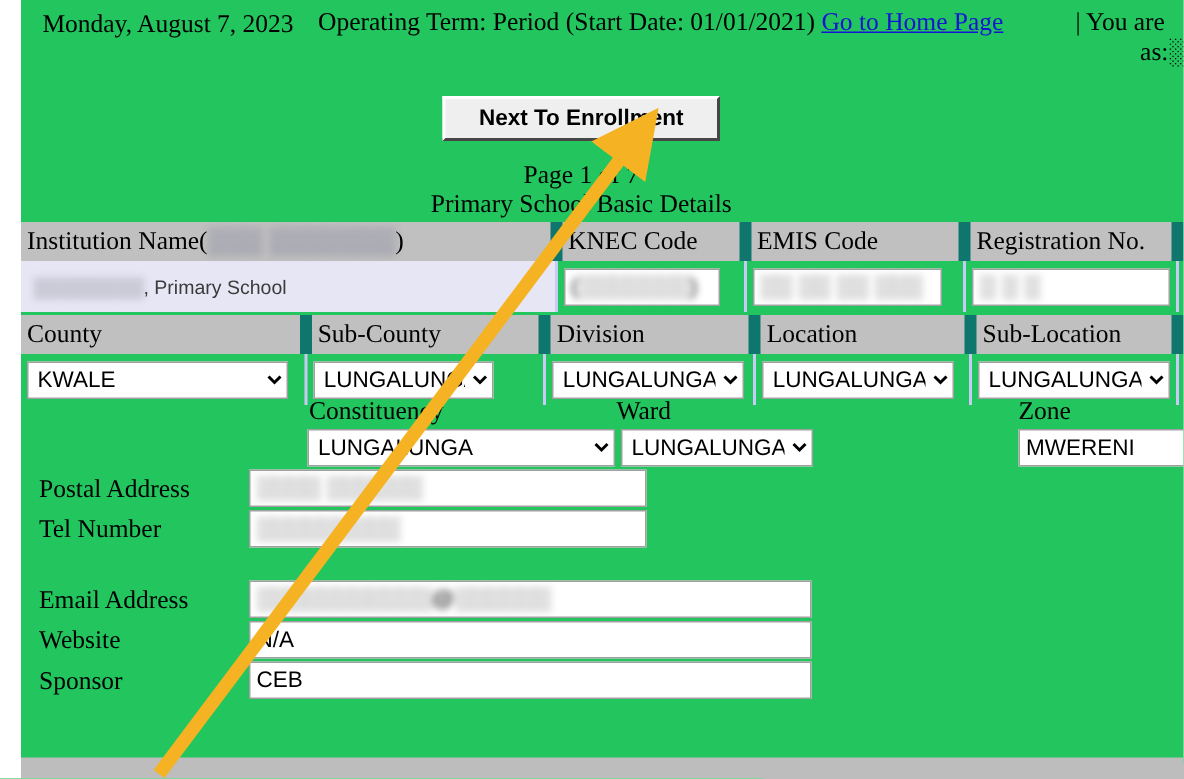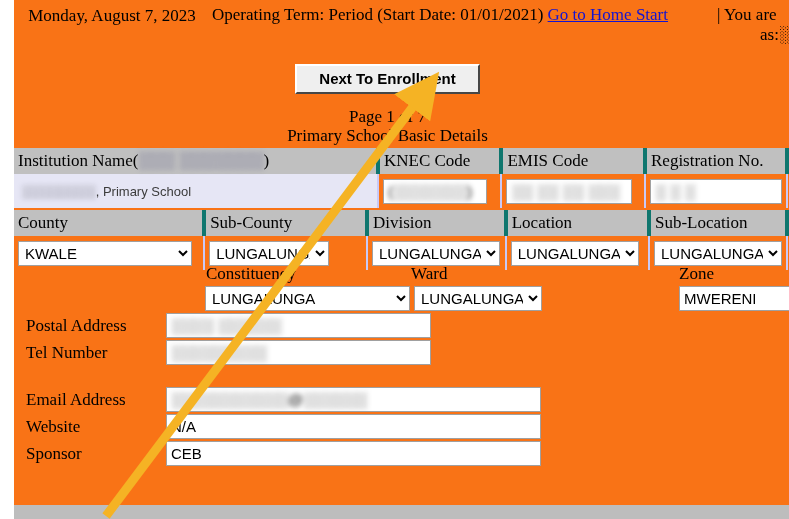--- a/index.html
+++ b/index.html
@@ -10,21 +10,21 @@
     width: 789px;
     height: 519px;
     background: #ffffff;
     font-family: "Liberation Serif", serif;
     overflow: hidden;
   }
   .page {
     position: relative;
     width: 789px;
     height: 519px;
-    background: #f97316;
+    background: #22c55e;
     box-sizing: border-box;
     padding-left: 14px;
     overflow: hidden;
   }
   .leftgutter {
     position: absolute;
     left: 0; top: 0;
     width: 14px; height: 519px;
     background: #ffffff;
     z-index: 5;
@@ -111,21 +111,21 @@
     font-size: 17px;
   }
   .tbl td {
     padding: 0;
     vertical-align: middle;
   }
   .hdr td {
     background: #c0c0c0;
     height: 23px;
     padding: 1px 4px 2px 4px;
-    border-right: 4px solid #0f766e;
+    border-right: 8px solid #0f766e;
     white-space: nowrap;
   }
   .valrow td {
     height: 30px;
     padding: 2px 4px;
     border-right: 2px solid #c9c9f7;
   }
   .inst-cell {
     background: #e6e6f5;
     height: 30px;
@@ -227,21 +227,21 @@
 </style>
 </head>
 <body>
 
 <div class="page">
 
   <div class="topbar">
     <div class="topdate">Monday, August 7, 2023</div>
     <div class="topterm">
       <span>Operating Term: Period (Start Date: 01/01/2021)</span>
-      <span class="homelink">Go to Home Start</span>
+      <span class="homelink">Go to Home Page</span>
     </div>
     <div class="topuser">
       <span>|</span>
       <span>You are</span>
       <span class="l2">as:░</span>
     </div>
   </div>
 
   <div class="btnrow">
     <button class="nextbtn">Next To Enrollment</button>

